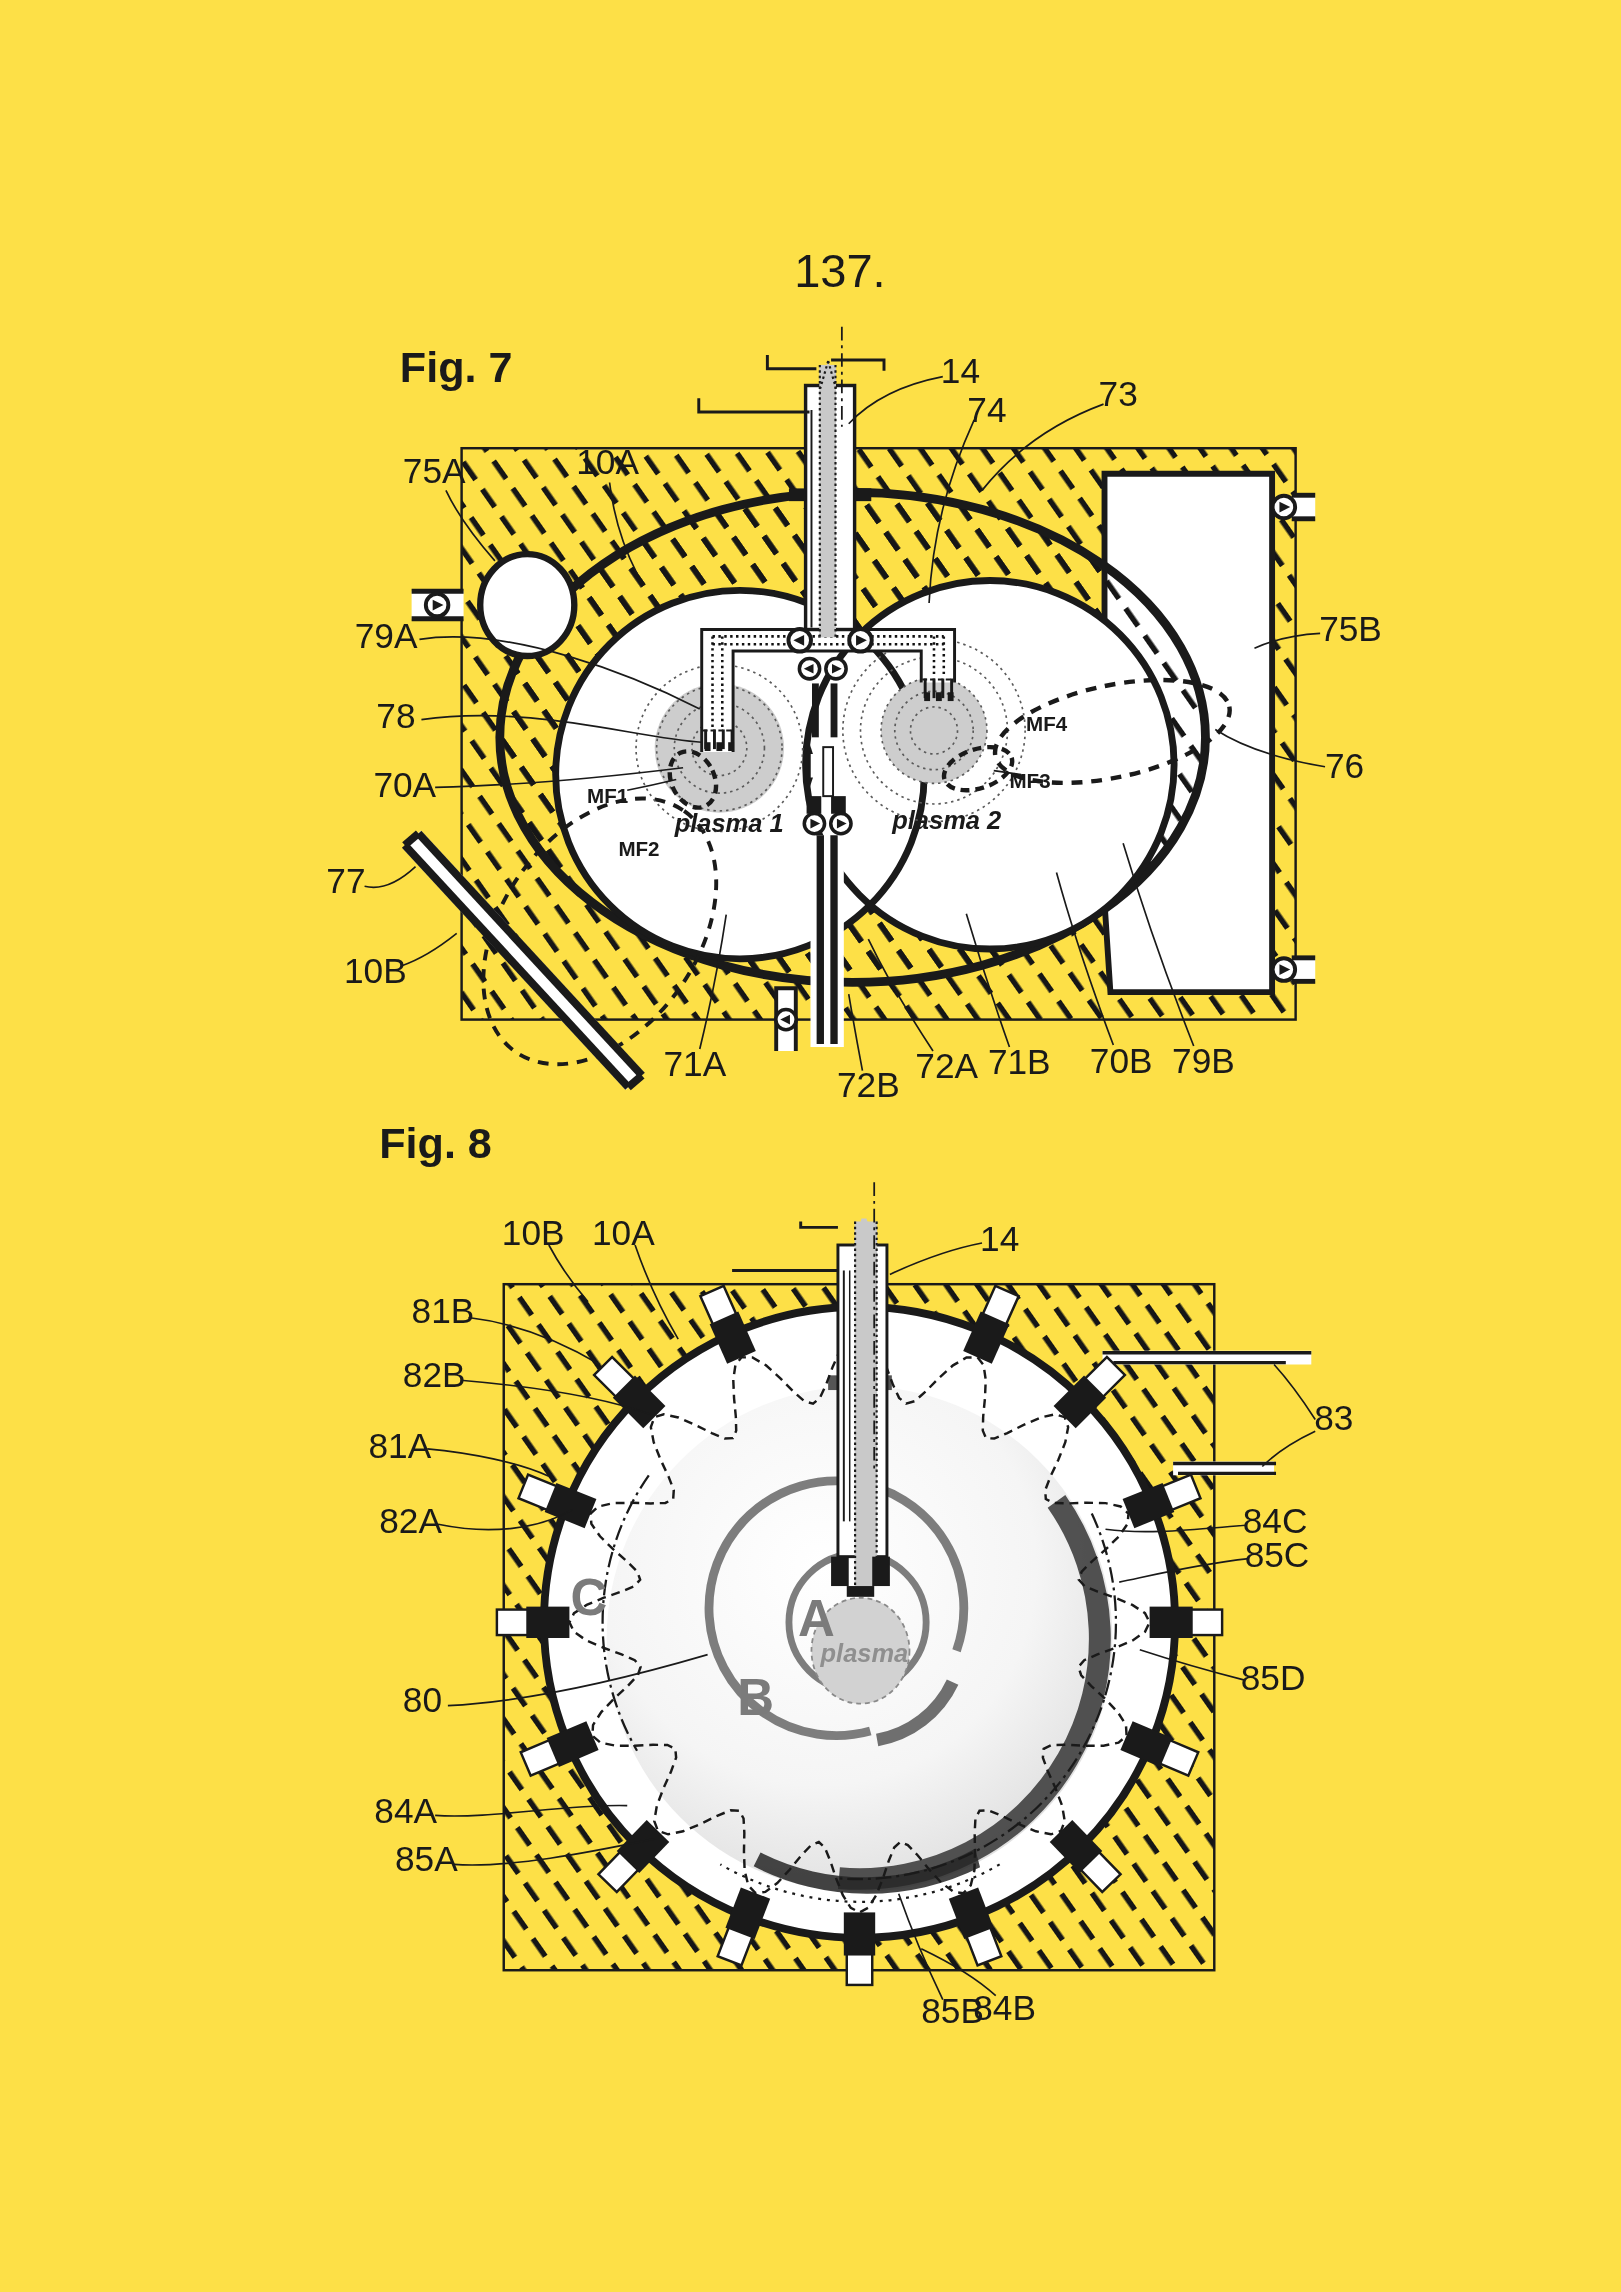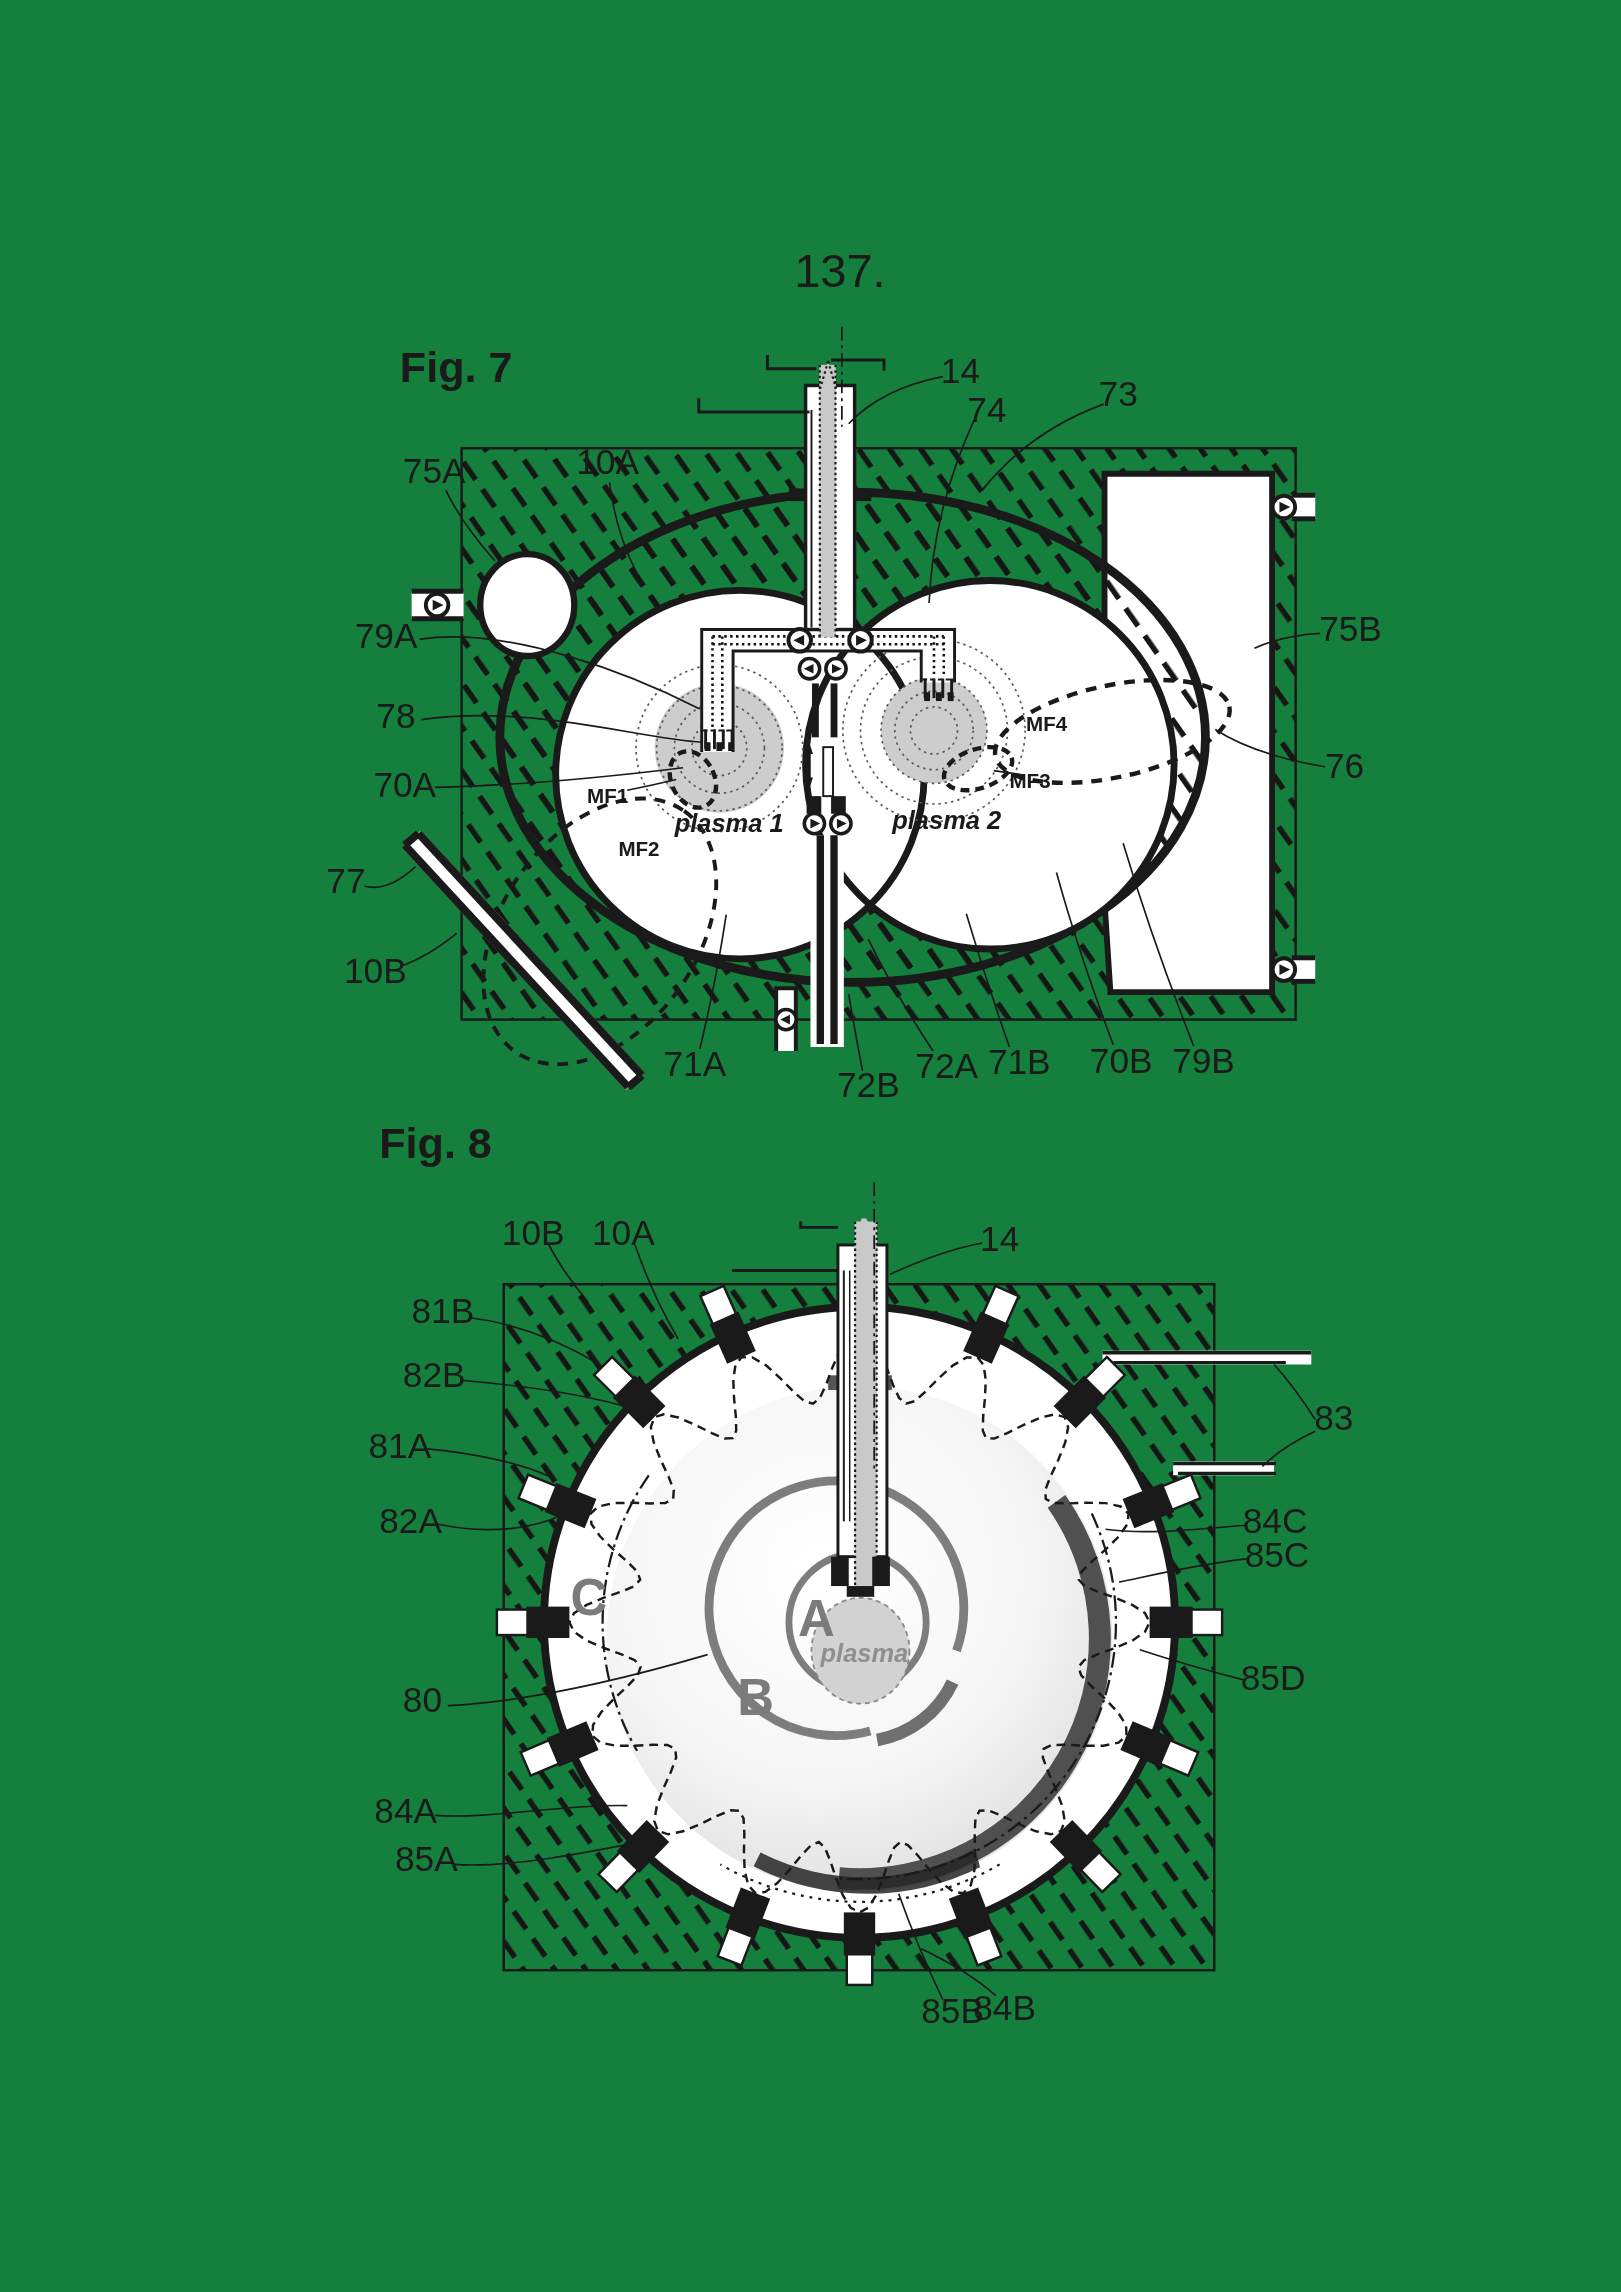--- a/index.html
+++ b/index.html
@@ -1,16 +1,16 @@
 <!DOCTYPE html>
 <html><head>
 <meta charset="utf-8">
 <style>
   html,body{margin:0;padding:0;background:#ffffff;}
-  .page{position:relative;width:1621px;height:2293px;background:#15803d;overflow:hidden;
+  .page{position:relative;width:1621px;height:2293px;background:#fde047;overflow:hidden;
         font-family:"Liberation Sans", sans-serif;}
   svg{position:absolute;left:0;top:0;}
   svg text{font-family:"Liberation Sans", sans-serif;fill:#1a1a1a;}
   .lbl{font-size:36px;}
   .mf{font-size:21px;font-weight:bold;}
   .plasma{font-size:26px;font-weight:bold;font-style:italic;}
   .title{font-size:44px;font-weight:bold;}
   .pageno{font-size:48px;}
   .zone{font-size:52px;font-weight:bold;fill:#7b7b7b;}
   .plasma8{font-size:26px;font-weight:bold;font-style:italic;fill:#8f8f8f;}

